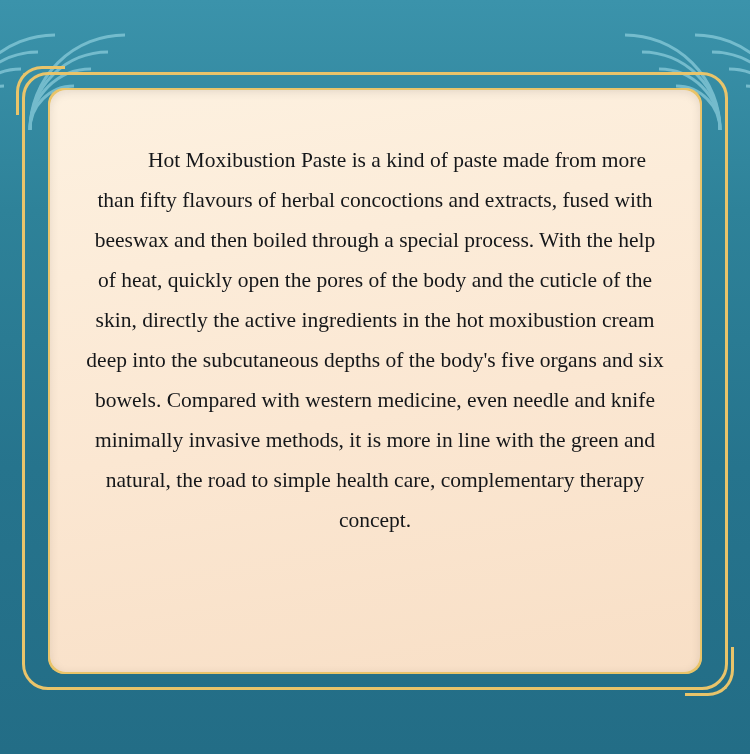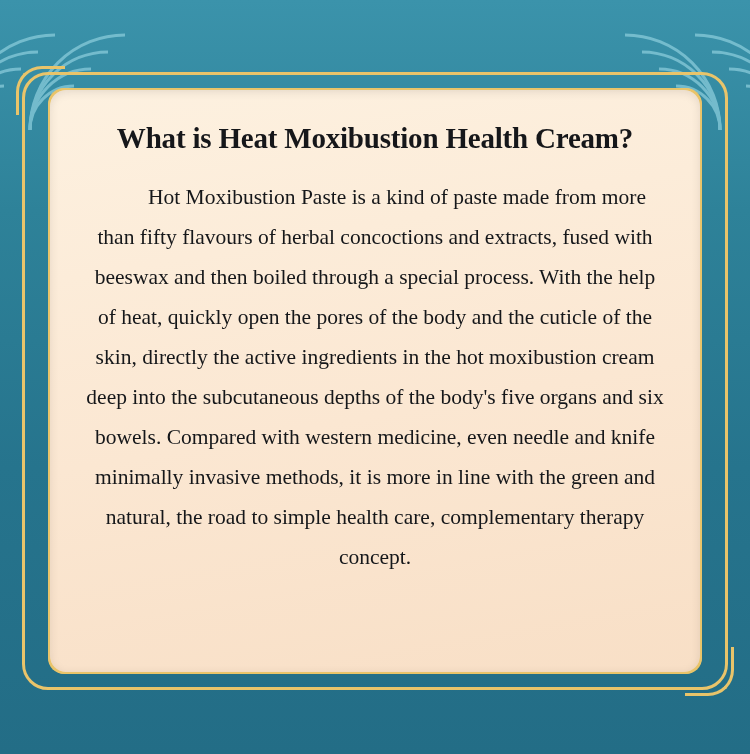--- a/index.html
+++ b/index.html
@@ -146,17 +146,16 @@
   </svg>
 
   <div class="frame-outer"></div>
 
   <div class="card">
     <span class="corner tl"></span>
     <span class="corner tr"></span>
     <span class="corner bl"></span>
     <span class="corner br"></span>
 
-    <h1 class="title">What is Heat Moxibustion Health Cream?</h1>
     <p class="body-text">Hot Moxibustion Paste is a kind of paste made from more than fifty flavours of herbal concoctions and extracts, fused with beeswax and then boiled through a special process. With the help of heat, quickly open the pores of the body and the cuticle of the skin, directly the active ingredients in the hot moxibustion cream deep into the subcutaneous depths of the body's five organs and six bowels. Compared with western medicine, even needle and knife minimally invasive methods, it is more in line with the green and natural, the road to simple health care, complementary therapy concept.</p>
   </div>
 
 </div>
 
 </body></html>

